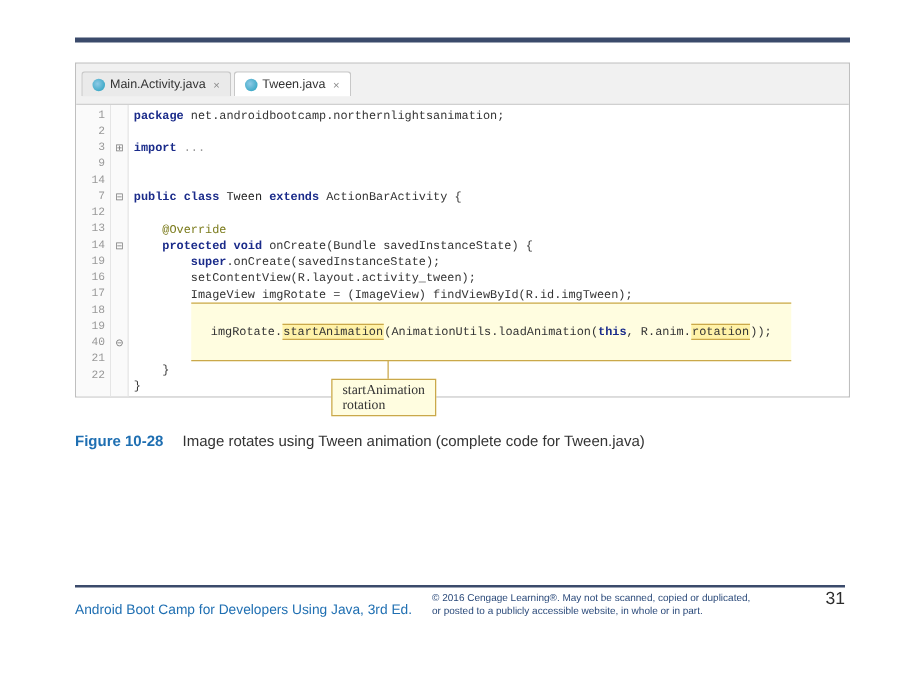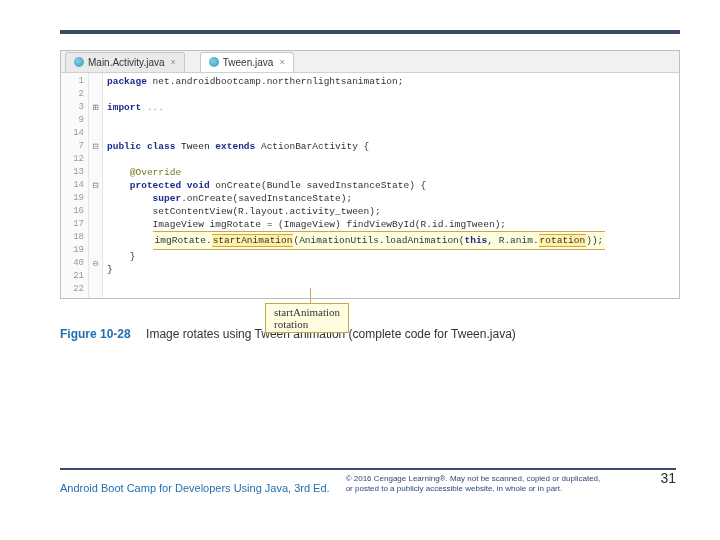--- a/index.html
+++ b/index.html
@@ -47,23 +47,23 @@
     border: 1px solid #bfbfbf;
     background: #fff;
     width: 100%;
     font-size: 10px;
   }
   .tabs {
     display: flex;
     align-items: center;
     background: #f1f1f1;
     border-bottom: 1px solid #d0d0d0;
-    height: 22px;
+    height: 33px;
     padding-left: 4px;
-    gap: 13px;
+    gap: 0;
   }
   .tab {
     display: flex;
     align-items: center;
     gap: 4px;
     padding: 2px 8px;
     border: 1px solid #c8c8c8;
     border-bottom: none;
     background: #fff;
     height: 20px;
@@ -120,21 +120,21 @@
     color: #333;
     white-space: pre;
   }
   .kw { color: #1a2b8a; font-weight: 700; }
   .ann { color: #7a7a1a; }
   .cm  { color: #999; }
   .cls { color: #222; }
   .hl-line {
     background: #fffde0;
     display: inline-block;
-    padding: 2px;
+    padding: 16px;
     border-top: 1px solid #caa84a;
     border-bottom: 1px solid #caa84a;
   }
   .hl-frag {
     background: #fff2a8;
     border-top: 1px solid #caa84a;
     border-bottom: 1px solid #caa84a;
     padding: 0 1px;
   }
   .callout-box {

